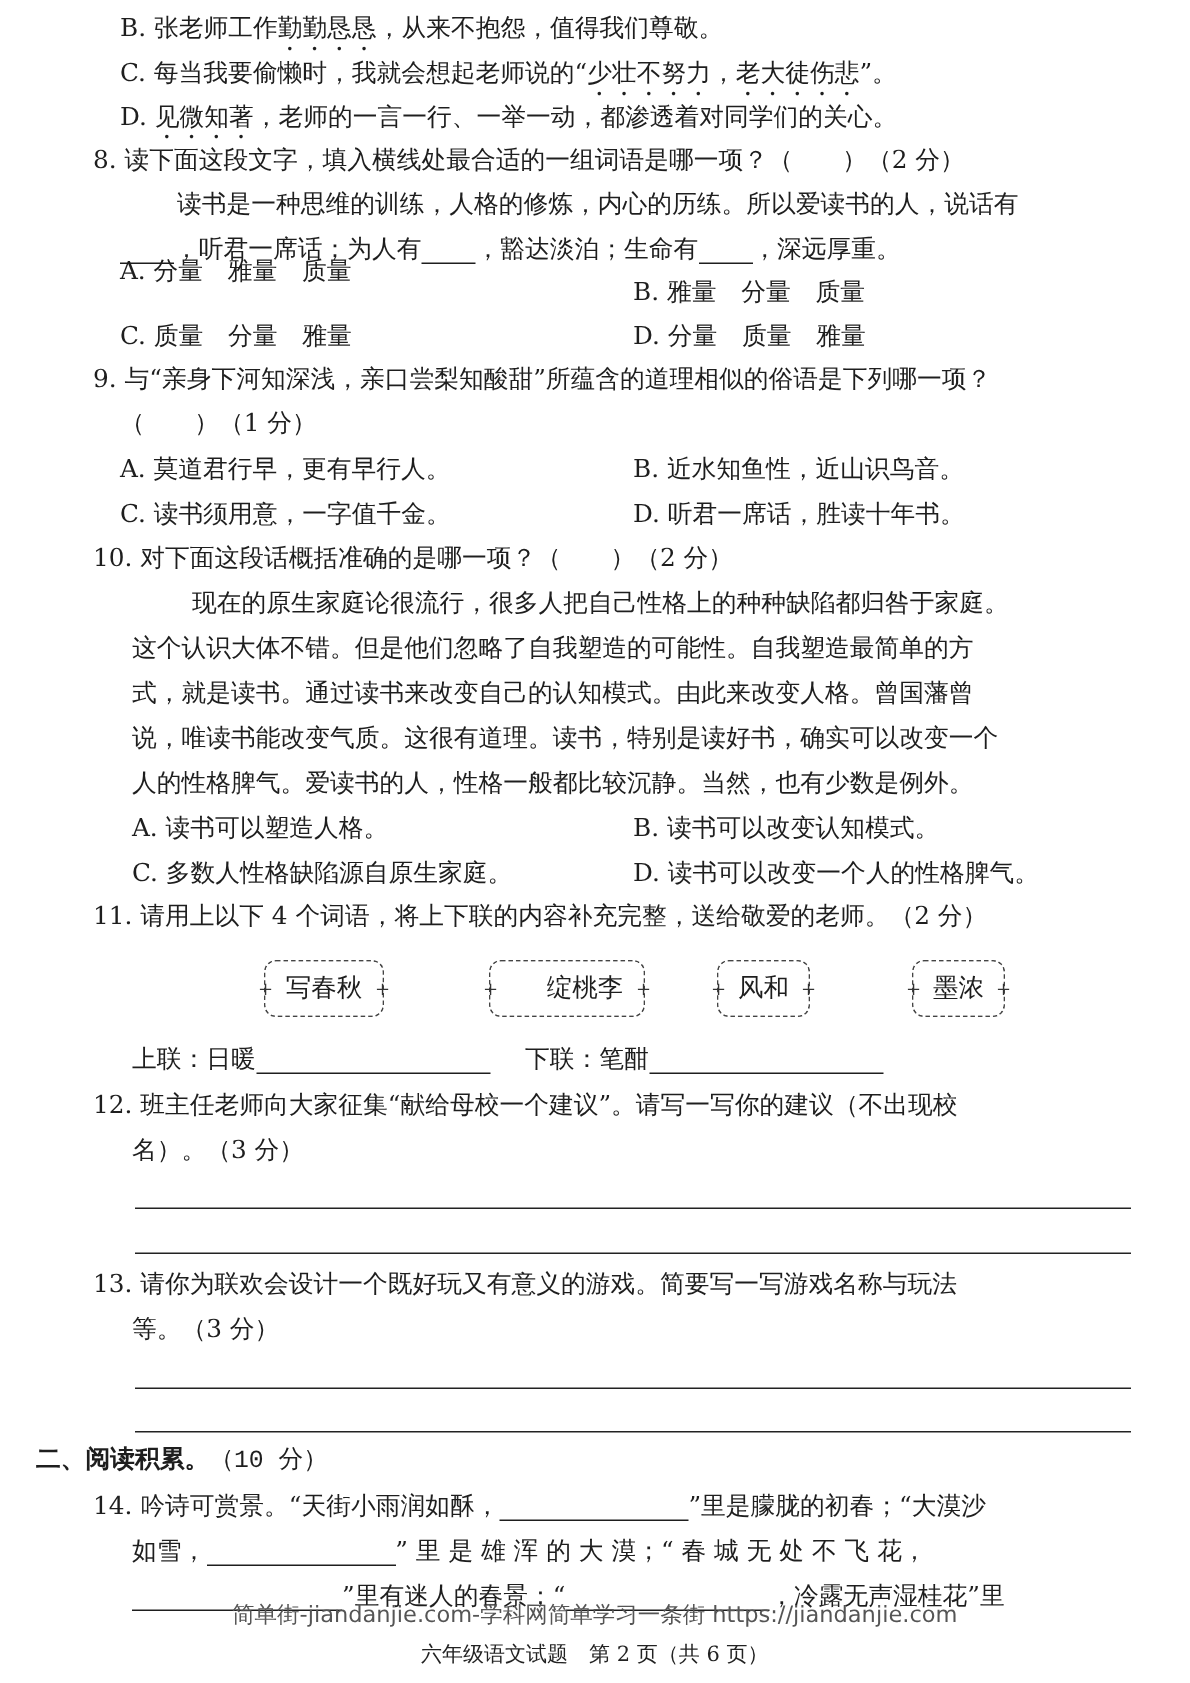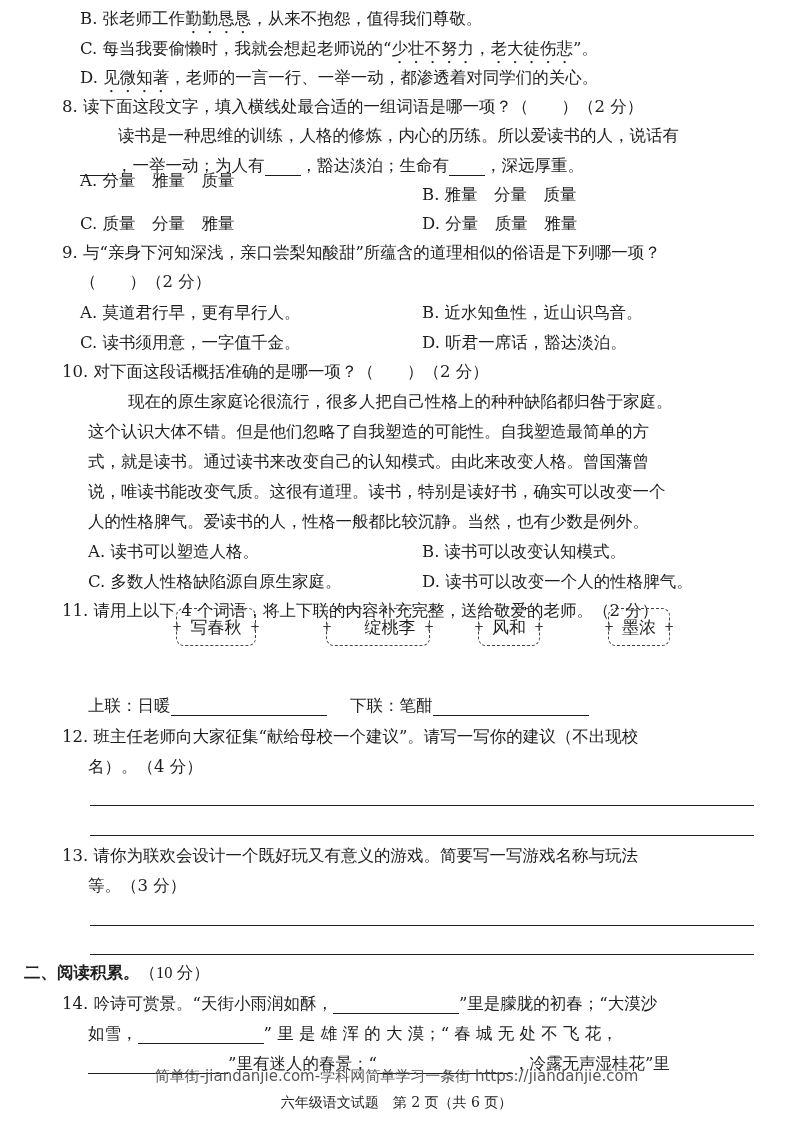--- a/index.html
+++ b/index.html
@@ -14,34 +14,34 @@
   .dots { text-emphasis: dot; -webkit-text-emphasis: dot;
           text-emphasis-position: under right; -webkit-text-emphasis-position: under right;
           text-emphasis-style: filled dot; -webkit-text-emphasis-style: filled dot; }
   .blank {
     display:inline-block; border-bottom:1.2px solid #1e1e1e; height:16px; vertical-align:bottom;
   }
   .answer-line {
     position:absolute; height:0; border-top:1.4px solid #222;
   }
   .word-box {
-    position:absolute; top:608px; height:36px;
+    position:absolute; top:640px; height:36px;
     border:1.5px dashed #444; border-radius:8px;
     font-size:17px; line-height:36px; text-align:center;
   }
   .word-box::before, .word-box::after {
     content:"+"; position:absolute; top:0; font-size:12px; color:#333; line-height:36px;
   }
   .word-box::before { left:-5px; }
   .word-box::after { right:-5px; }
   .section-title {
     position:absolute; left:24px; top:962px; font-size:16.5px; font-weight:bold;
     font-family:"DejaVu Sans","Liberation Sans",sans-serif;
   }
-  .section-title .score { font-weight:normal; font-family:Liberation Serif, serif; }
+  .section-title .score { font-weight:normal; font-family:Liberation Mono, monospace; }
   .watermark {
     position:absolute; left:0; width:793px; top:1067px; text-align:center;
     font-family:"DejaVu Sans","Liberation Sans",sans-serif; font-size:15px; color:#555;
   }
   .footer {
     position:absolute; left:0; width:793px; top:1094px; text-align:center;
     font-size:14px; color:#222;
   }
 </style>
 </head>
@@ -53,33 +53,33 @@
 <div class="ln" style="left:80px;top:39px;">
   <span>C. 每当我要偷懒时，我就会想起老师说的“</span><span class="dots">少壮不努力，老大徒伤悲</span><span>”。</span>
 </div>
 <div class="ln" style="left:80px;top:68px;">
   <span>D. </span><span class="dots">见微知著</span><span>，老师的一言一行、一举一动，都渗透着对同学们的关心。</span>
 </div>
 
 <div class="ln" style="left:62px;top:97px;">8. 读下面这段文字，填入横线处最合适的一组词语是哪一项？（　　）（2 分）</div>
 <div class="ln" style="left:118px;top:126px;">读书是一种思维的训练，人格的修炼，内心的历练。所以爱读书的人，说话有</div>
 <div class="ln" style="left:80px;top:156px;">
-  <span class="blank" style="width:36px;"></span><span>，一举一动；为人有</span><span class="blank" style="width:36px;"></span><span>，豁达淡泊；生命有</span><span class="blank" style="width:36px;"></span><span>，深远厚重。</span>
+  <span class="blank" style="width:36px;"></span><span>，听君一席话；为人有</span><span class="blank" style="width:36px;"></span><span>，豁达淡泊；生命有</span><span class="blank" style="width:36px;"></span><span>，深远厚重。</span>
 </div>
 <div class="ln" style="left:80px;top:171px;">A. 分量　雅量　质量</div>
 <div class="ln" style="left:422px;top:185px;">B. 雅量　分量　质量</div>
 <div class="ln" style="left:80px;top:214px;">C. 质量　分量　雅量</div>
 <div class="ln" style="left:422px;top:214px;">D. 分量　质量　雅量</div>
 
 <div class="ln" style="left:62px;top:243px;">9. 与“亲身下河知深浅，亲口尝梨知酸甜”所蕴含的道理相似的俗语是下列哪一项？</div>
-<div class="ln" style="left:80px;top:272px;">（　　）（2 分）</div>
+<div class="ln" style="left:80px;top:272px;">（　　）（1 分）</div>
 <div class="ln" style="left:80px;top:303px;">A. 莫道君行早，更有早行人。</div>
 <div class="ln" style="left:422px;top:303px;">B. 近水知鱼性，近山识鸟音。</div>
 <div class="ln" style="left:80px;top:333px;">C. 读书须用意，一字值千金。</div>
-<div class="ln" style="left:422px;top:333px;">D. 听君一席话，豁达淡泊。</div>
+<div class="ln" style="left:422px;top:333px;">D. 听君一席话，胜读十年书。</div>
 
 <div class="ln" style="left:62px;top:362px;">10. 对下面这段话概括准确的是哪一项？（　　）（2 分）</div>
 <div class="ln" style="left:128px;top:392px;">现在的原生家庭论很流行，很多人把自己性格上的种种缺陷都归咎于家庭。</div>
 <div class="ln" style="left:88px;top:422px;">这个认识大体不错。但是他们忽略了自我塑造的可能性。自我塑造最简单的方</div>
 <div class="ln" style="left:88px;top:452px;">式，就是读书。通过读书来改变自己的认知模式。由此来改变人格。曾国藩曾</div>
 <div class="ln" style="left:88px;top:482px;">说，唯读书能改变气质。这很有道理。读书，特别是读好书，确实可以改变一个</div>
 <div class="ln" style="left:88px;top:512px;">人的性格脾气。爱读书的人，性格一般都比较沉静。当然，也有少数是例外。</div>
 <div class="ln" style="left:88px;top:542px;">A. 读书可以塑造人格。</div>
 <div class="ln" style="left:422px;top:542px;">B. 读书可以改变认知模式。</div>
 <div class="ln" style="left:88px;top:572px;">C. 多数人性格缺陷源自原生家庭。</div>
@@ -92,21 +92,21 @@
 <div class="word-box" style="left:608px;width:60px;">墨浓</div>
 
 <div class="ln" style="left:88px;top:696px;">
   <span>上联：日暖</span><span class="blank" style="width:156px;"></span>
 </div>
 <div class="ln" style="left:350px;top:696px;">
   <span>下联：笔酣</span><span class="blank" style="width:156px;"></span>
 </div>
 
 <div class="ln" style="left:62px;top:727px;">12. 班主任老师向大家征集“献给母校一个建议”。请写一写你的建议（不出现校</div>
-<div class="ln" style="left:88px;top:757px;">名）。（4 分）</div>
+<div class="ln" style="left:88px;top:757px;">名）。（3 分）</div>
 <div class="answer-line" style="left:90px;width:664px;top:805px;"></div>
 <div class="answer-line" style="left:90px;width:664px;top:835px;"></div>
 
 <div class="ln" style="left:62px;top:846px;">13. 请你为联欢会设计一个既好玩又有意义的游戏。简要写一写游戏名称与玩法</div>
 <div class="ln" style="left:88px;top:876px;">等。（3 分）</div>
 <div class="answer-line" style="left:90px;width:664px;top:925px;"></div>
 <div class="answer-line" style="left:90px;width:664px;top:954px;"></div>
 
 <div class="section-title">
   <span>二、阅读积累。</span><span class="score">（10 分）</span>

